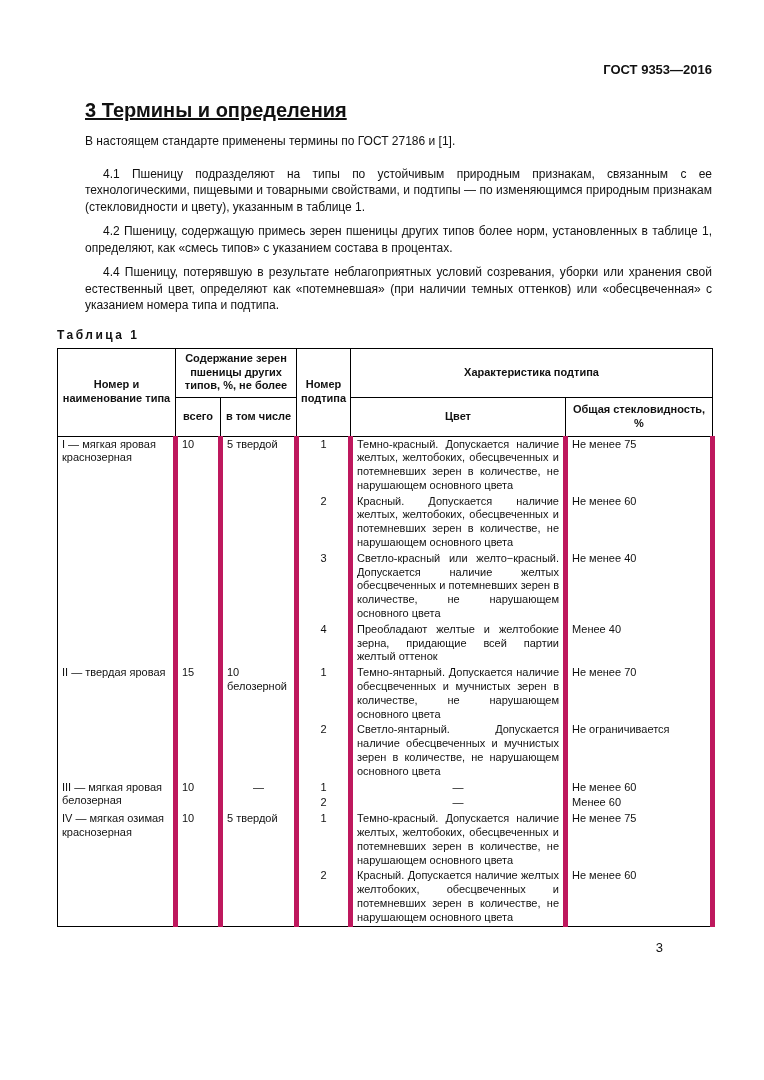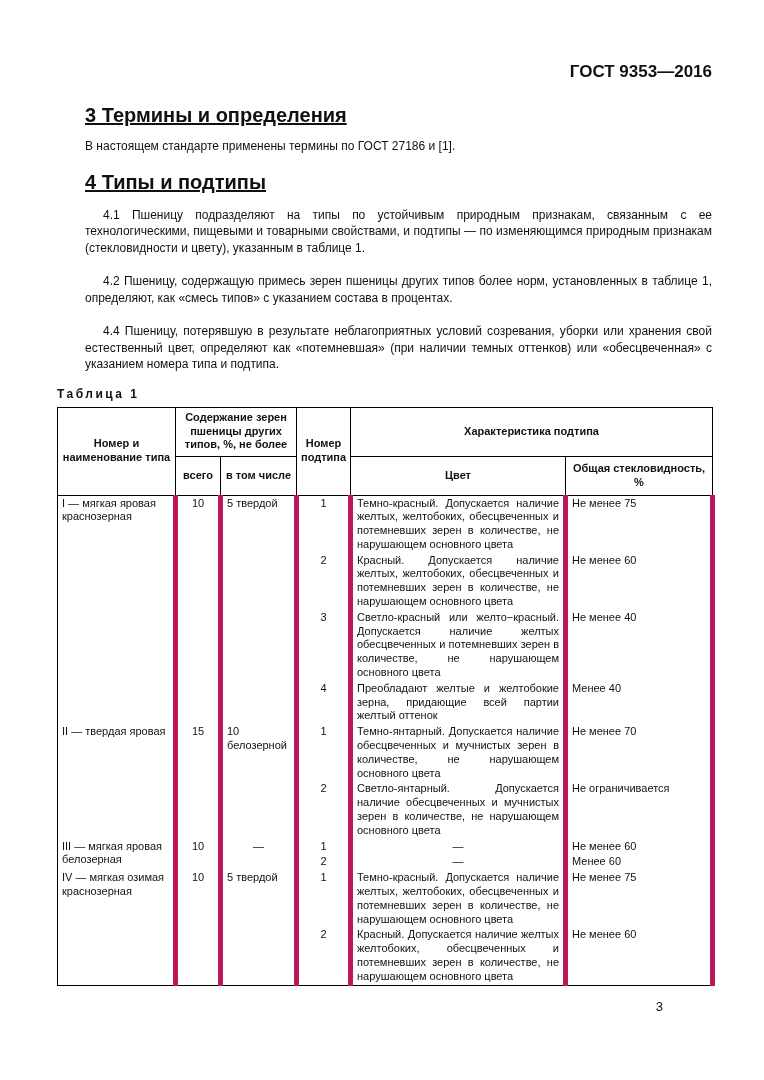--- a/index.html
+++ b/index.html
@@ -13,40 +13,40 @@
   .page {
     box-sizing:border-box;
     width:764px; height:1080px;
     padding:62px 52px 0 57px;
     position:relative;
     overflow:hidden;
   }
   .doc-ref {
     text-align:right;
     font-weight:bold;
-    font-size:17px;
+    font-size:13px;
     margin:0 0 0 28px;
   }
   .heading {
     font-size:20px;
     font-weight:bold;
     margin:24px 0 0 28px;
     line-height:18px;
     text-decoration:underline;
   }
   .heading.second { margin-top:18px; }
   .para {
     font-size:12px;
     line-height:16.5px;
     text-align:justify;
     margin:14px 0 0 28px;
   }
   .para.flush { text-indent:0; }
   .para.indent { margin-top:16px; text-indent:18px; }
-  .para.indent + .para.indent { margin-top:17px; }
+  .para.indent + .para.indent { margin-top:8px; }
   .table-caption {
     font-size:12px;
     letter-spacing:2.5px;
     margin:14px 0 6px 0;
     font-weight:bold;
   }
   table.gost {
     width:655px;
     table-layout:fixed;
     border-collapse:collapse;
@@ -65,21 +65,21 @@
   table.gost thead tr.h2 th { height:34px; }
   table.gost tbody td {
     border-left:1px solid #000;
     border-right:5px solid #be185d;
     border-top:none;
     border-bottom:none;
     vertical-align:top;
     padding:1px 4px;
   }
   td.type-cell   { text-align:left; padding-left:5px; }
-  td.num-cell    { text-align:center; }
+  td.num-cell    { }
   td.incl-cell   { text-align:left; padding-left:6px; }
   td.sub-cell    { text-align:center; }
   td.color-cell  { text-align:justify; padding-left:5px; padding-right:5px; }
   td.vit-cell    { text-align:left; padding-left:6px; }
   td.c           { text-align:center; }
   .page-number {
     margin-top:13px;
     padding-right:49px;
     text-align:right;
     font-size:13px;
@@ -88,21 +88,20 @@
 </head>
 <body>
 
 <div class="page">
 
   <div class="doc-ref">ГОСТ 9353—2016</div>
 
   <div class="heading">3 Термины и определения</div>
   <p class="para flush">В настоящем стандарте применены термины по ГОСТ 27186 и [1].</p>
 
-  <div class="heading second">4 Типы и подтипы</div>
   <p class="para indent">4.1 Пшеницу подразделяют на типы по устойчивым природным признакам, связанным с ее технологическими, пищевыми и товарными свойствами, и подтипы — по изменяющимся природным признакам (стекловидности и цвету), указанным в таблице 1.</p>
   <p class="para indent">4.2 Пшеницу, содержащую примесь зерен пшеницы других типов более норм, установленных в таблице 1, определяют, как «смесь типов» с указанием состава в процентах.</p>
   <p class="para indent">4.4 Пшеницу, потерявшую в результате неблагоприятных условий созревания, уборки или хранения свой естественный цвет, определяют как «потемневшая» (при наличии темных оттенков) или «обесцвеченная» с указанием номера типа и подтипа.</p>
 
   <div class="table-caption">Таблица 1</div>
 
   <table class="gost">
     <colgroup>
       <col style="width:118px">
       <col style="width:45px">

